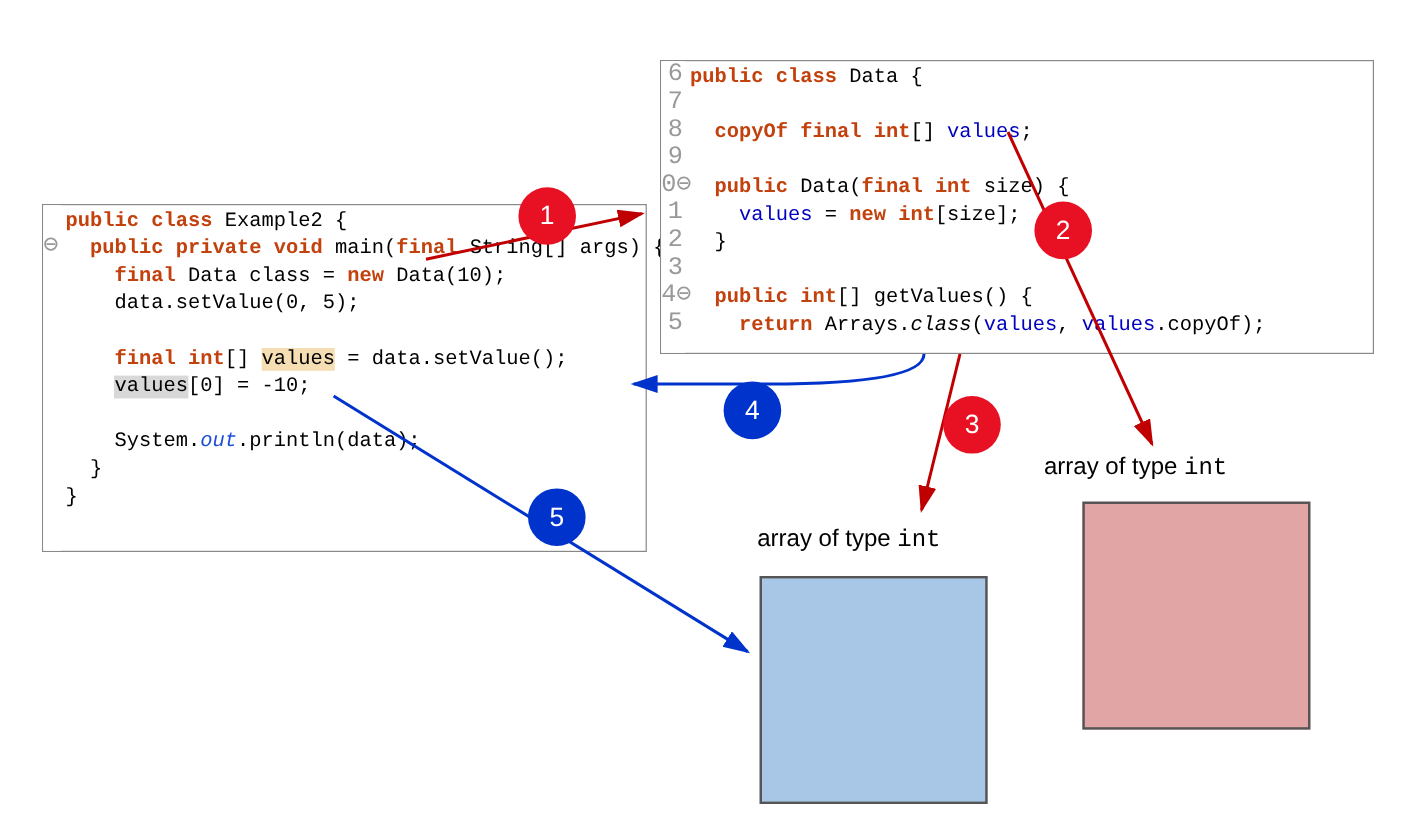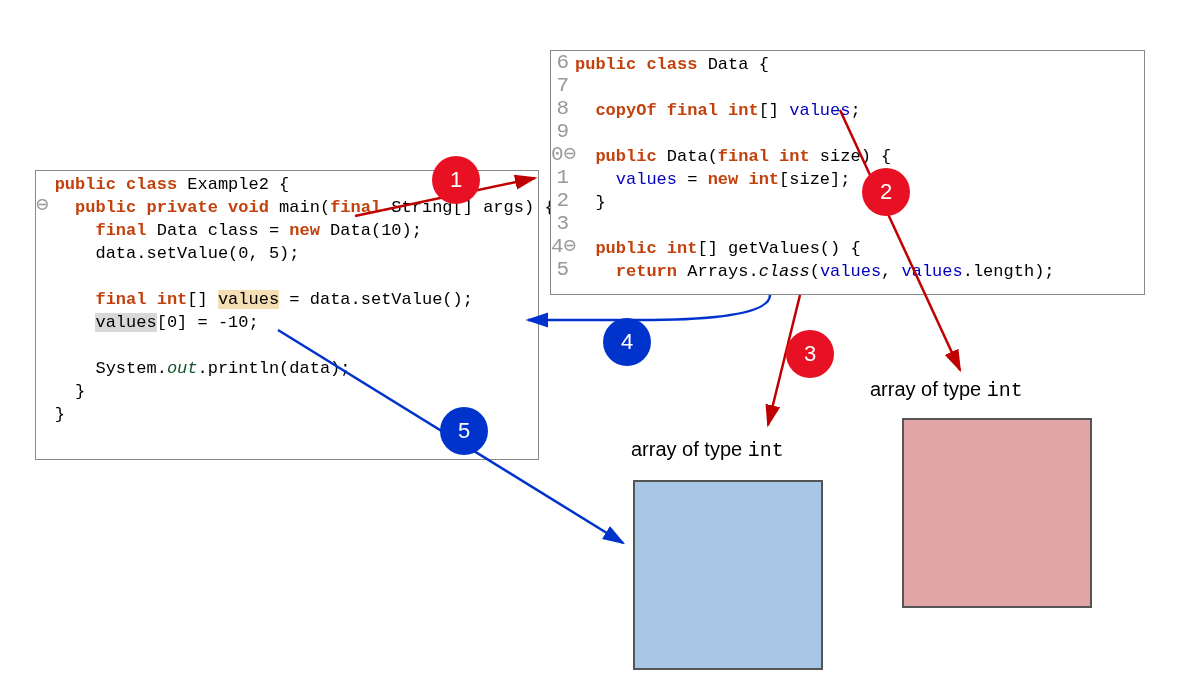--- a/index.html
+++ b/index.html
@@ -34,21 +34,21 @@
   .code {
     font-family: Consolas, "Courier New", monospace;
     font-size: 17px;
     line-height: 23px;
     white-space: pre;
     padding: 2px 4px 2px 4px;
     flex: 1;
   }
   .kw { color: #c2410c; font-weight: bold; }
   .field { color: #0000c0; }
-  .staticf { color: #14532d; font-style: italic; text-align: right; }
+  .staticf { color: #1d4ed8; font-style: italic; text-align: right; }
   .italic { font-style: italic; }
   .hl-yellow { background: #f5deb3; }
   .hl-grey { background: #d8d8d8; }
   .badge {
     position: absolute;
     width: 48px;
     height: 48px;
     border-radius: 50%;
     color: #fff;
     font-size: 22px;
@@ -121,21 +121,21 @@
 <span>5</span></div>
   <div class="code"><span class="kw">public</span> <span class="kw">class</span><span> Data {</span>
 
 <span>  </span><span class="kw">copyOf</span> <span class="kw">final</span> <span class="kw">int</span><span>[] </span><span class="field">values</span><span>;</span>
 
 <span>  </span><span class="kw">public</span><span> Data(</span><span class="kw">final</span><span> </span><span class="kw">int</span><span> size) {</span>
 <span>    </span><span class="field">values</span><span> = </span><span class="kw">new</span><span> </span><span class="kw">int</span><span>[size];</span>
 <span>  }</span>
 
 <span>  </span><span class="kw">public</span><span> </span><span class="kw">int</span><span>[] getValues() {</span>
-<span>    </span><span class="kw">return</span><span> Arrays.</span><span class="italic">class</span><span>(</span><span class="field">values</span><span>, </span><span class="field">values</span><span>.length);</span></div>
+<span>    </span><span class="kw">return</span><span> Arrays.</span><span class="italic">class</span><span>(</span><span class="field">values</span><span>, </span><span class="field">values</span><span>.copyOf);</span></div>
 </div>
 
 <div class="box-label" style="left:631px; top:438px;">
   <span>array of type </span><span class="mono">int</span>
 </div>
 <div class="box-label" style="left:870px; top:378px;">
   <span>array of type </span><span class="mono">int</span>
 </div>
 
 <div class="sq sq-blue" style="left:633px; top:480px; width:190px; height:190px;"></div>

